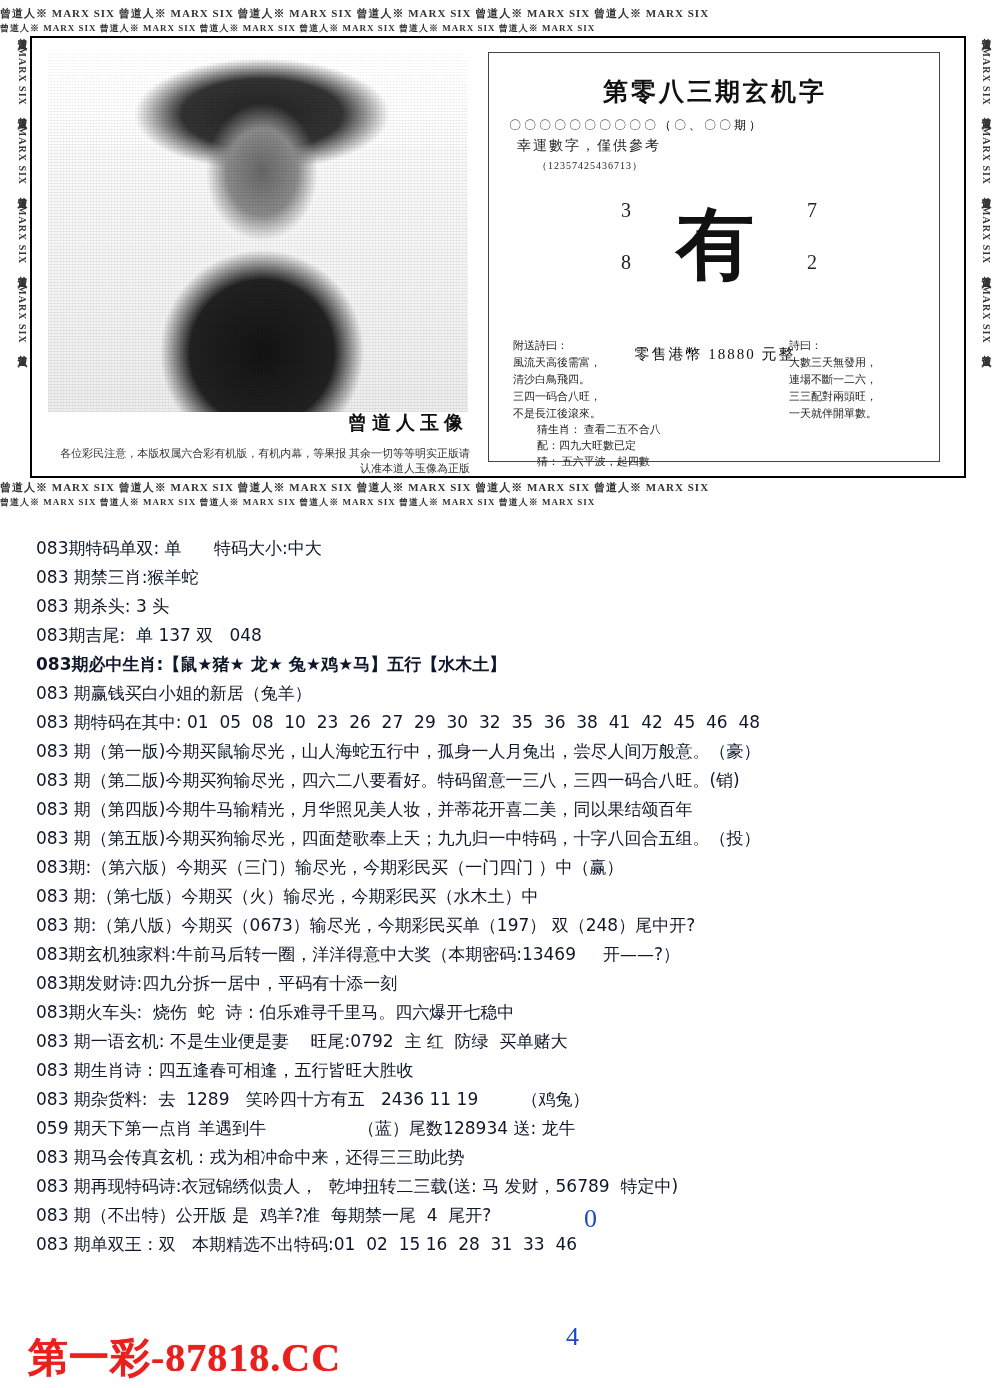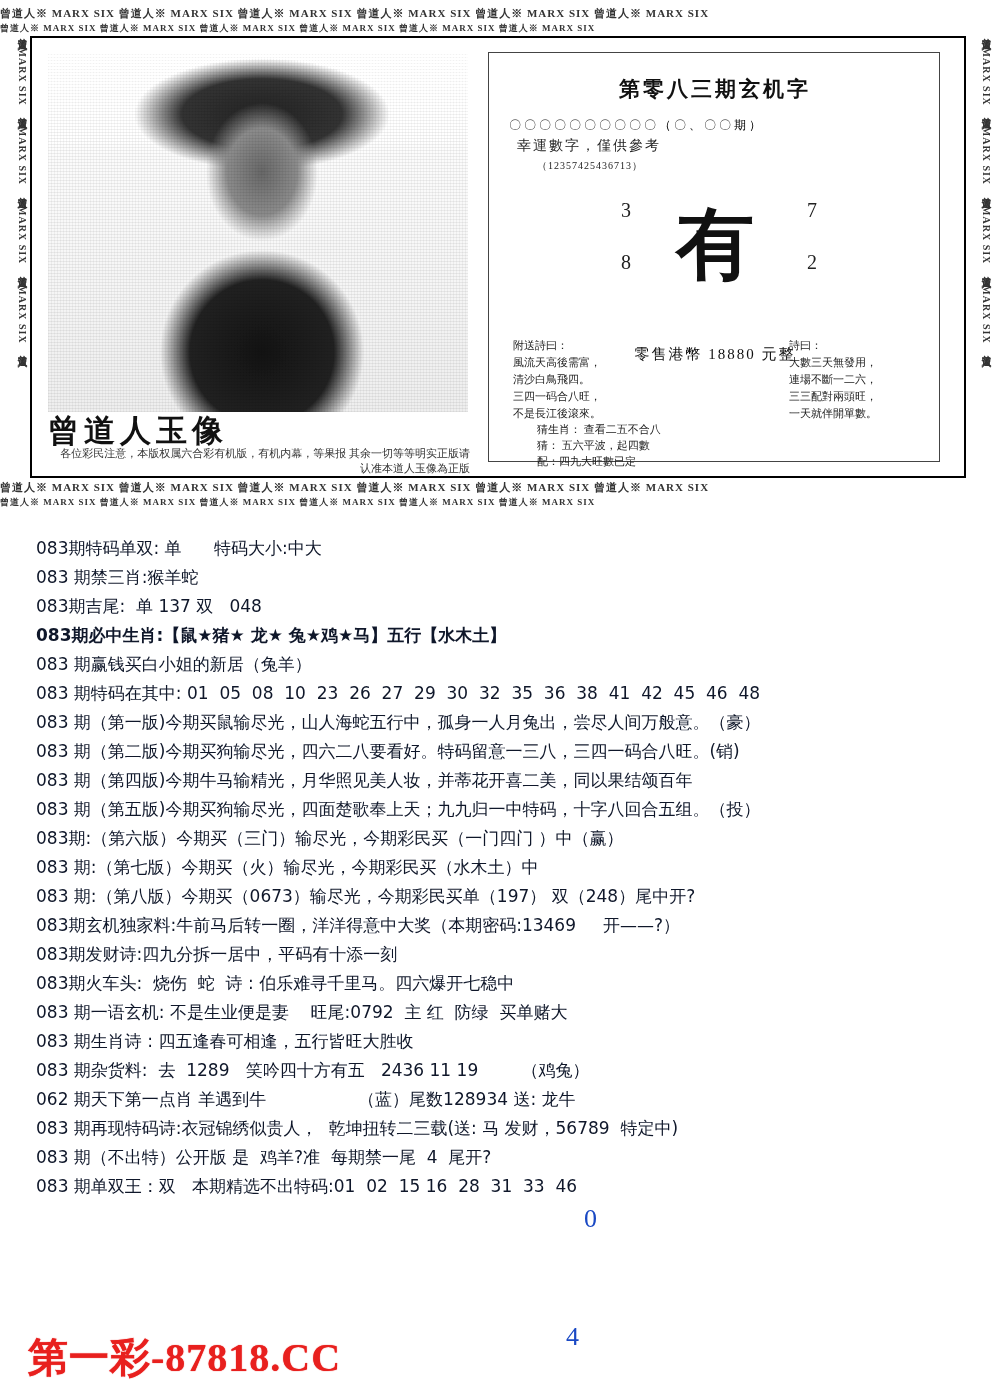--- a/index.html
+++ b/index.html
@@ -72,23 +72,23 @@
     content:"";
     position:absolute;inset:0;
     background-image:
       repeating-linear-gradient(0deg, rgba(0,0,0,0.055) 0 1px, rgba(0,0,0,0) 1px 3px),
       repeating-linear-gradient(90deg, rgba(0,0,0,0.04) 0 1px, rgba(0,0,0,0) 1px 3px);
     mix-blend-mode:multiply;
   }
   .photo-caption{
     position:absolute;
     top:372px;left:16px;width:420px;
-    text-align:left;
-    font-family:"Liberation Serif",serif;
-    font-size:31px;
+    text-align:right;
+    font-family:"Liberation Serif",serif;
+    font-size:19px;
     font-weight:bold;
     letter-spacing:5px;
     color:#111;
   }
   .photo-note{
     position:absolute;
     top:408px;left:22px;width:416px;
     font-size:11px;
     line-height:15px;
     color:#333;
@@ -101,21 +101,21 @@
     top:14px;left:456px;
     width:452px;height:410px;
     border:1px solid #444;
     box-sizing:border-box;
     background:#fff;
   }
   .ticket-title{
     position:absolute;top:22px;left:0;width:452px;
     text-align:center;
     font-family:"Liberation Serif",serif;
-    font-size:21px;font-weight:bold;letter-spacing:3px;color:#111;
+    font-size:25px;font-weight:bold;letter-spacing:3px;color:#111;
   }
   .ticket-faint{
     position:absolute;top:64px;left:20px;width:412px;
     font-size:12px;color:#000000;letter-spacing:3px;
     font-family:"Liberation Serif",serif;
   }
   .ticket-lucky{
     position:absolute;top:84px;left:28px;
     font-size:14px;color:#222;font-family:"Liberation Serif",serif;letter-spacing:2px;
   }
@@ -237,49 +237,51 @@
       <div class="poem-right">
         <span class="ln">詩曰：</span>
         <span class="ln">大數三天無發用，</span>
         <span class="ln">連場不斷一二六，</span>
         <span class="ln">三三配對兩頭旺，</span>
         <span class="ln">一天就伴開單數。</span>
       </div>
 
       <div class="ticket-foot">
         <span class="ln">猜生肖：  查看二五不合八</span>
+        <span class="ln">配：四九大旺數已定</span>
         <span class="ln">猜：  五六平波，起四數</span>
-        <span class="ln">配：四九大旺數已定</span>
       </div>
     </div>
 
   </div>
 </div>
 
 <div class="lines">
     <div class="ln-row">083期特码单双: 单      特码大小:中大</div>
     <div class="ln-row">083 期禁三肖:猴羊蛇</div>
+    <div class="ln-row">083 期杀头: 3 头</div>
     <div class="ln-row">083期吉尾:  单 137 双   048</div>
     <div class="ln-row bold">083期必中生肖:【鼠★猪★ 龙★ 兔★鸡★马】五行【水木土】</div>
     <div class="ln-row">083 期赢钱买白小姐的新居（兔羊）</div>
     <div class="ln-row">083 期特码在其中: 01  05  08  10  23  26  27  29  30  32  35  36  38  41  42  45  46  48</div>
     <div class="ln-row">083 期（第一版)今期买鼠输尽光，山人海蛇五行中，孤身一人月兔出，尝尽人间万般意。（豪）</div>
     <div class="ln-row">083 期（第二版)今期买狗输尽光，四六二八要看好。特码留意一三八，三四一码合八旺。(销)</div>
     <div class="ln-row">083 期（第四版)今期牛马输精光，月华照见美人妆，并蒂花开喜二美，同以果结颂百年</div>
     <div class="ln-row">083 期（第五版)今期买狗输尽光，四面楚歌奉上天；九九归一中特码，十字八回合五组。（投）</div>
     <div class="ln-row">083期:（第六版）今期买（三门）输尽光，今期彩民买（一门四门 ）中（赢）</div>
     <div class="ln-row">083 期:（第七版）今期买（火）输尽光，今期彩民买（水木土）中</div>
     <div class="ln-row">083 期:（第八版）今期买（0673）输尽光，今期彩民买单（197） 双（248）尾中开?</div>
     <div class="ln-row">083期玄机独家料:牛前马后转一圈，洋洋得意中大奖（本期密码:13469     开——?）</div>
     <div class="ln-row">083期发财诗:四九分拆一居中，平码有十添一刻</div>
     <div class="ln-row">083期火车头:  烧伤  蛇  诗 : 伯乐难寻千里马。四六爆开七稳中</div>
     <div class="ln-row">083 期一语玄机: 不是生业便是妻    旺尾:0792  主 红  防绿  买单赌大</div>
     <div class="ln-row">083 期生肖诗 : 四五逢春可相逢，五行皆旺大胜收</div>
     <div class="ln-row">083 期杂货料:  去  1289   笑吟四十方有五   2436 11 19        （鸡兔）</div>
-    <div class="ln-row">062 期天下第一点肖 羊遇到牛                 （蓝）尾数128934 送: 龙牛</div>
+    <div class="ln-row">059 期天下第一点肖 羊遇到牛                 （蓝）尾数128934 送: 龙牛</div>
+    <div class="ln-row">083 期马会传真玄机 : 戎为相冲命中来，还得三三助此势</div>
     <div class="ln-row">083 期再现特码诗:衣冠锦绣似贵人，  乾坤扭转二三载(送: 马 发财，56789  特定中)</div>
     <div class="ln-row">083 期（不出特）公开版 是  鸡羊?准  每期禁一尾  4  尾开?</div>
     <div class="ln-row">083 期单双王：双   本期精选不出特码:01  02  15 16  28  31  33  46</div>
   </div>
 
 <div class="pen-mark pen1">0</div>
 <div class="pen-mark pen2">4</div>
 <div class="watermark">第一彩-87818.CC</div>
 
 </body></html>

